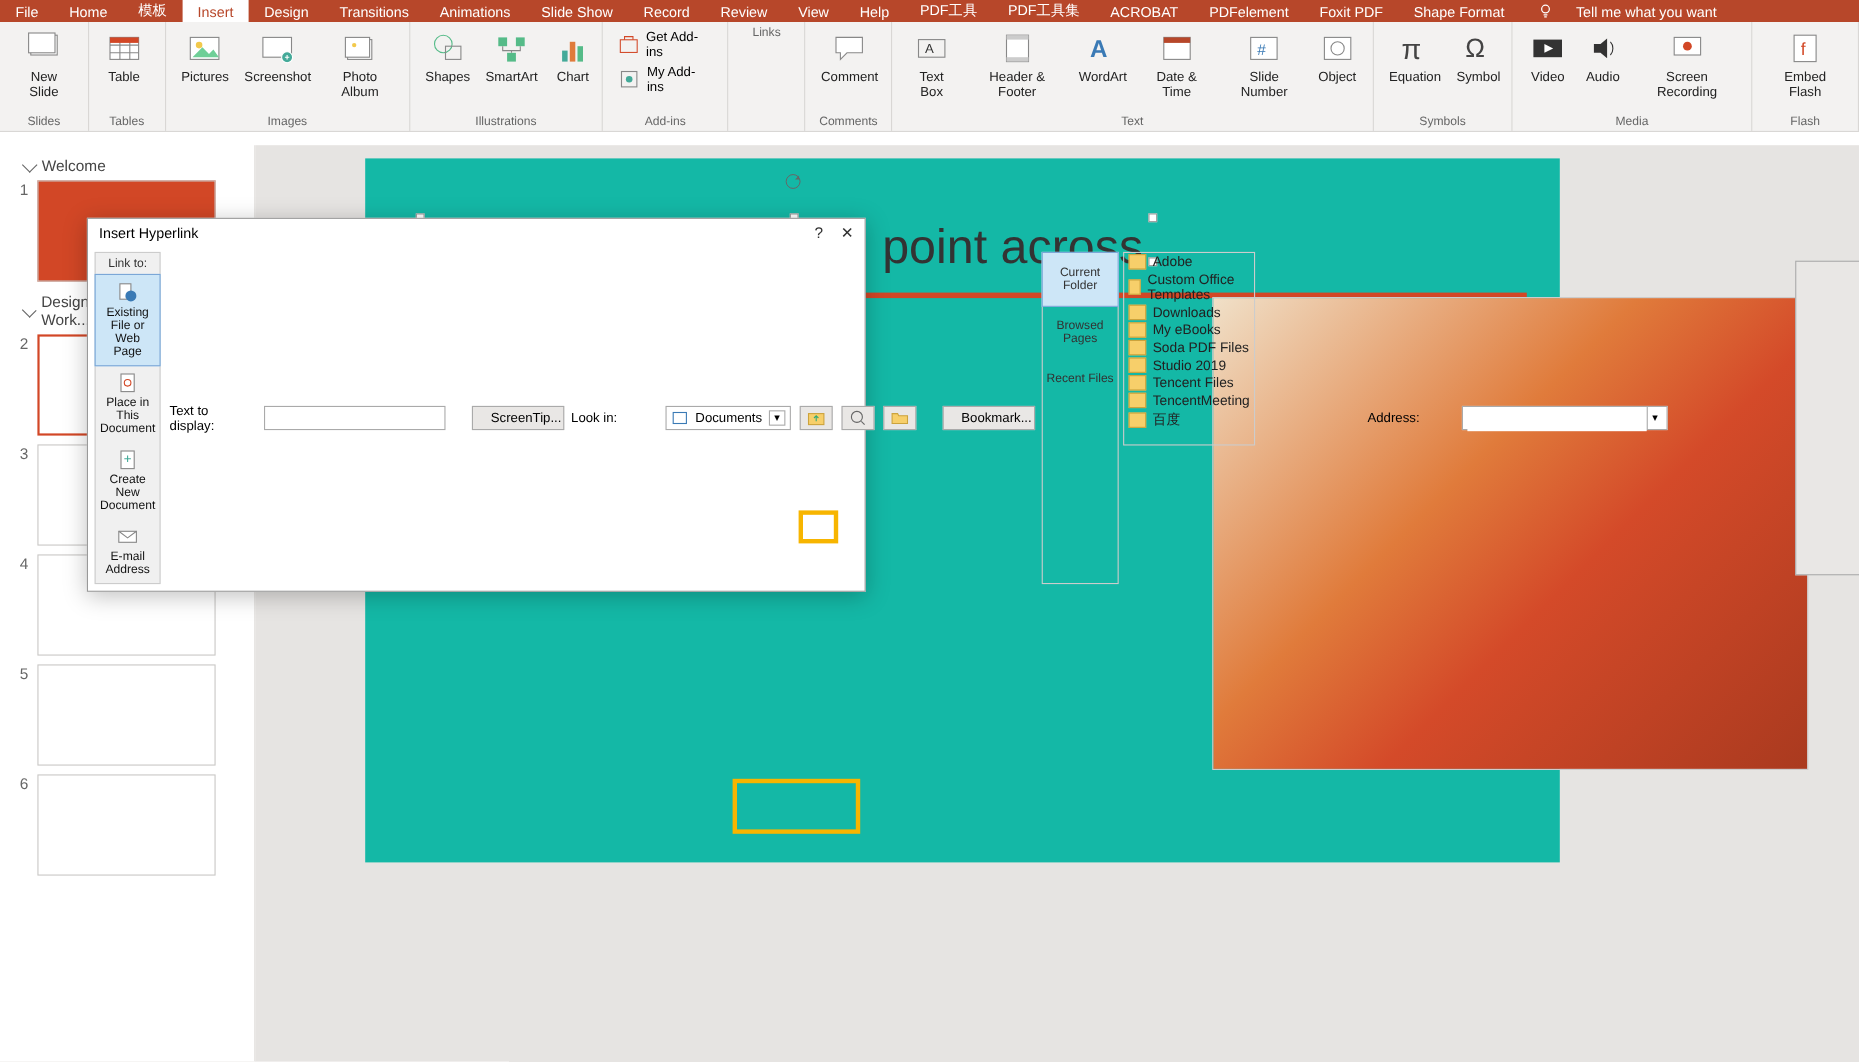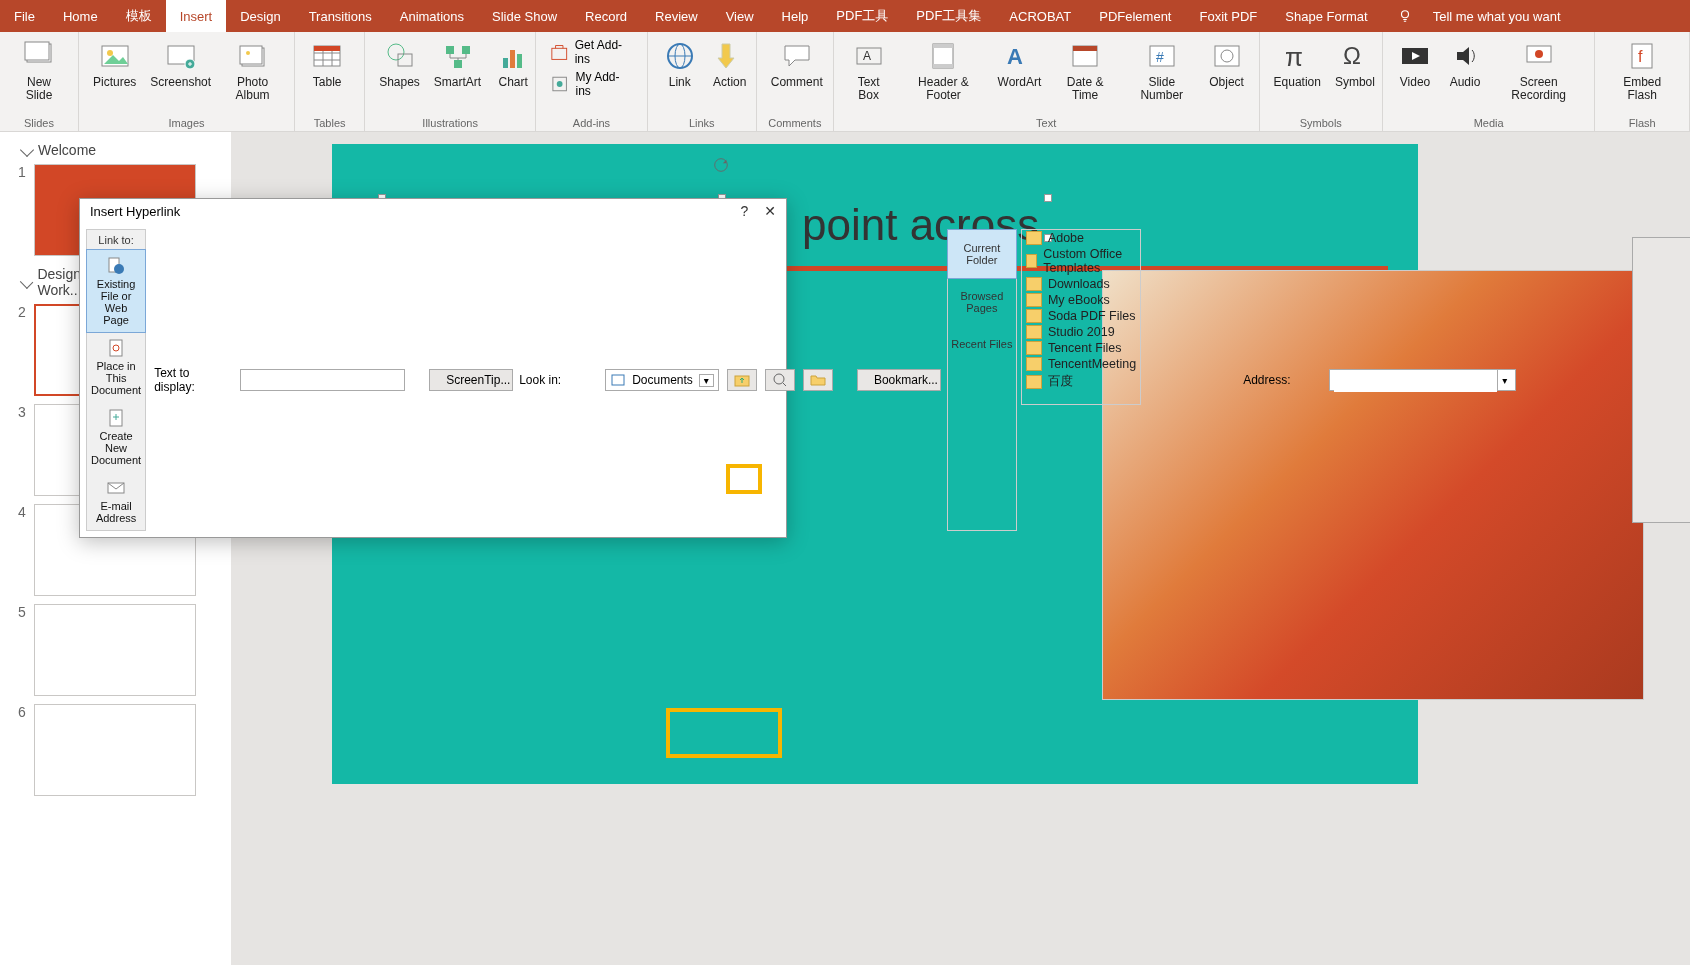--- a/index.html
+++ b/index.html
@@ -1,19 +1,19 @@
 <!DOCTYPE html>
 <html><head>
 <meta charset="utf-8">
 <style>
 * { box-sizing: border-box; margin: 0; padding: 0; font-family: "Segoe UI", Arial, sans-serif; }
 body { width: 1690px; height: 965px; background: #fff; overflow: hidden; position: relative; }
 
 
-.tabs { background: #b7472a; height: 32px; display: flex; align-items: stretch; color: #fff; font-size: 13px; }
+.tabs { background: #b7472a; height: 20px; display: flex; align-items: stretch; color: #fff; font-size: 13px; }
 .tabs .tab { padding: 0 14px; display: flex; align-items: center; cursor: pointer; }
 .tabs .tab.active { background: #fff; color: #b7472a; }
 .tabs .tell { display: flex; align-items: center; gap: 21px; padding-left: 16px; }
 .bulb-icon { width: 14px; height: 14px; }
 
 
 .ribbon { background: #f3f2f1; border-bottom: 1px solid #d9d7d5; height: 100px; display: flex; }
 .group { border-right: 1px solid #d9d7d5; padding: 4px 8px 0 8px; display: flex; flex-direction: column; justify-content: space-between; min-width: 70px; }
 .group-items { display: flex; align-items: flex-start; gap: 2px; }
 .grp-name { text-align: center; font-size: 11px; color: #666; padding-bottom: 2px; }
@@ -121,61 +121,61 @@
       </div>
     </div>
     <div class="grp-name">Slides</div>
   </div>
 
   <div class="group">
     <div class="group-items">
       <div class="cmd">
         <svg class="icn big" viewBox="0 0 36 36">
             <rect x="5" y="8" width="26" height="20" fill="#fff" stroke="#888"></rect>
-            <circle cx="13" cy="15" r="3" fill="#f2c94c"></circle>
-            <path d="M7 26 L16 17 L22 23 L26 19 L31 26 Z" fill="#6fcf97"></path>
-          </svg>
-        <div class="label">Pictures</div>
-      </div>
-      <div class="cmd">
-        <svg class="icn big" viewBox="0 0 36 36">
-            <rect x="5" y="8" width="26" height="18" fill="#fff" stroke="#888"></rect>
-            <circle cx="27" cy="26" r="5" fill="#4a9" stroke="#fff"></circle>
-            <path d="M27 24v4M25 26h4" stroke="#fff"></path>
-          </svg>
-        <div class="label">Screenshot</div>
-      </div>
-      <div class="cmd">
-        <svg class="icn big" viewBox="0 0 36 36">
-            <rect x="7" y="10" width="22" height="18" fill="#fff" stroke="#888"></rect>
-            <rect x="5" y="8" width="22" height="18" fill="#fff" stroke="#888"></rect>
-            <circle cx="13" cy="15" r="2" fill="#f2c94c"></circle>
-          </svg>
-        <div class="label">Photo
-Album</div>
-      </div>
-    </div>
-    <div class="grp-name">Images</div>
-  </div>
-
-  <div class="group">
-    <div class="group-items">
-      <div class="cmd">
-        <svg class="icn big" viewBox="0 0 36 36">
-            <rect x="5" y="8" width="26" height="20" fill="#fff" stroke="#888"></rect>
             <line x1="5" y1="15" x2="31" y2="15" stroke="#888"></line>
             <line x1="5" y1="22" x2="31" y2="22" stroke="#888"></line>
             <line x1="14" y1="8" x2="14" y2="28" stroke="#888"></line>
             <line x1="23" y1="8" x2="23" y2="28" stroke="#888"></line>
             <rect x="5" y="8" width="26" height="5" fill="#d24726"></rect>
           </svg>
         <div class="label">Table</div>
       </div>
     </div>
     <div class="grp-name">Tables</div>
+  </div>
+
+  <div class="group">
+    <div class="group-items">
+      <div class="cmd">
+        <svg class="icn big" viewBox="0 0 36 36">
+            <rect x="5" y="8" width="26" height="20" fill="#fff" stroke="#888"></rect>
+            <circle cx="13" cy="15" r="3" fill="#f2c94c"></circle>
+            <path d="M7 26 L16 17 L22 23 L26 19 L31 26 Z" fill="#6fcf97"></path>
+          </svg>
+        <div class="label">Pictures</div>
+      </div>
+      <div class="cmd">
+        <svg class="icn big" viewBox="0 0 36 36">
+            <rect x="5" y="8" width="26" height="18" fill="#fff" stroke="#888"></rect>
+            <circle cx="27" cy="26" r="5" fill="#4a9" stroke="#fff"></circle>
+            <path d="M27 24v4M25 26h4" stroke="#fff"></path>
+          </svg>
+        <div class="label">Screenshot</div>
+      </div>
+      <div class="cmd">
+        <svg class="icn big" viewBox="0 0 36 36">
+            <rect x="7" y="10" width="22" height="18" fill="#fff" stroke="#888"></rect>
+            <rect x="5" y="8" width="22" height="18" fill="#fff" stroke="#888"></rect>
+            <circle cx="13" cy="15" r="2" fill="#f2c94c"></circle>
+          </svg>
+        <div class="label">Photo
+Album</div>
+      </div>
+    </div>
+    <div class="grp-name">Images</div>
   </div>
 
   <div class="group">
     <div class="group-items">
       <div class="cmd">
         <svg class="icn big" viewBox="0 0 36 36">
             <circle cx="14" cy="14" r="8" fill="none" stroke="#5b8"></circle>
             <rect x="16" y="16" width="14" height="12" fill="none" stroke="#888"></rect>
           </svg>
         <div class="label">Shapes</div>
@@ -217,36 +217,20 @@
               <circle cx="10" cy="10" r="3" fill="#4a9"></circle>
             </svg>
           <span>My Add-ins</span>
         </div>
       </div>
     </div>
     <div class="grp-name">Add-ins</div>
   </div>
 
   <div class="group">
-    <div class="group-items">
-      <div class="cmd">
-        <svg class="icn big" viewBox="0 0 36 36">
-            <circle cx="18" cy="18" r="12" fill="none" stroke="#3a7ab5" stroke-width="2"></circle>
-            <ellipse cx="18" cy="18" rx="5" ry="12" fill="none" stroke="#3a7ab5"></ellipse>
-            <line x1="6" y1="18" x2="30" y2="18" stroke="#3a7ab5"></line>
-          </svg>
-        <div class="label">Link</div>
-      </div>
-      <div class="cmd">
-        <svg class="icn big" viewBox="0 0 36 36">
-            <path d="M10 6 L10 20 L6 20 L14 30 L22 20 L18 20 L18 6 Z" fill="#f2c94c" stroke="#cca"></path>
-          </svg>
-        <div class="label">Action</div>
-      </div>
-    </div>
     <div class="grp-name">Links</div>
   </div>
 
   <div class="group">
     <div class="group-items">
       <div class="cmd">
         <svg class="icn big" viewBox="0 0 36 36">
             <path d="M6 8h24v14H16l-6 6v-6H6z" fill="#fff" stroke="#888"></path>
           </svg>
         <div class="label">Comment</div>

